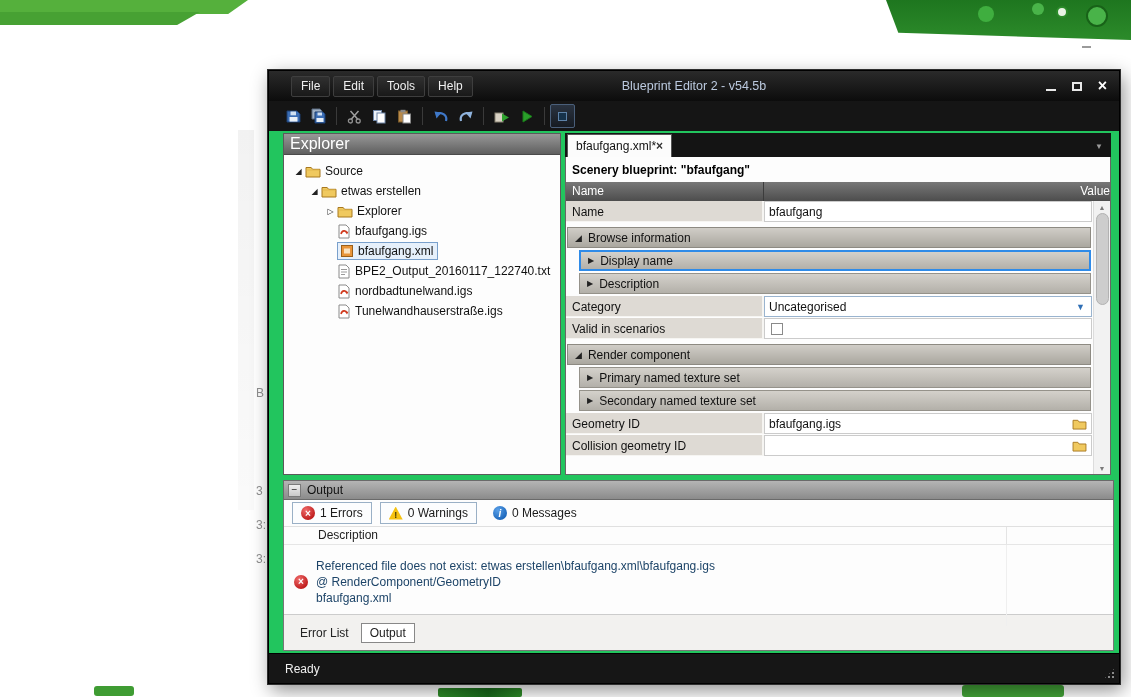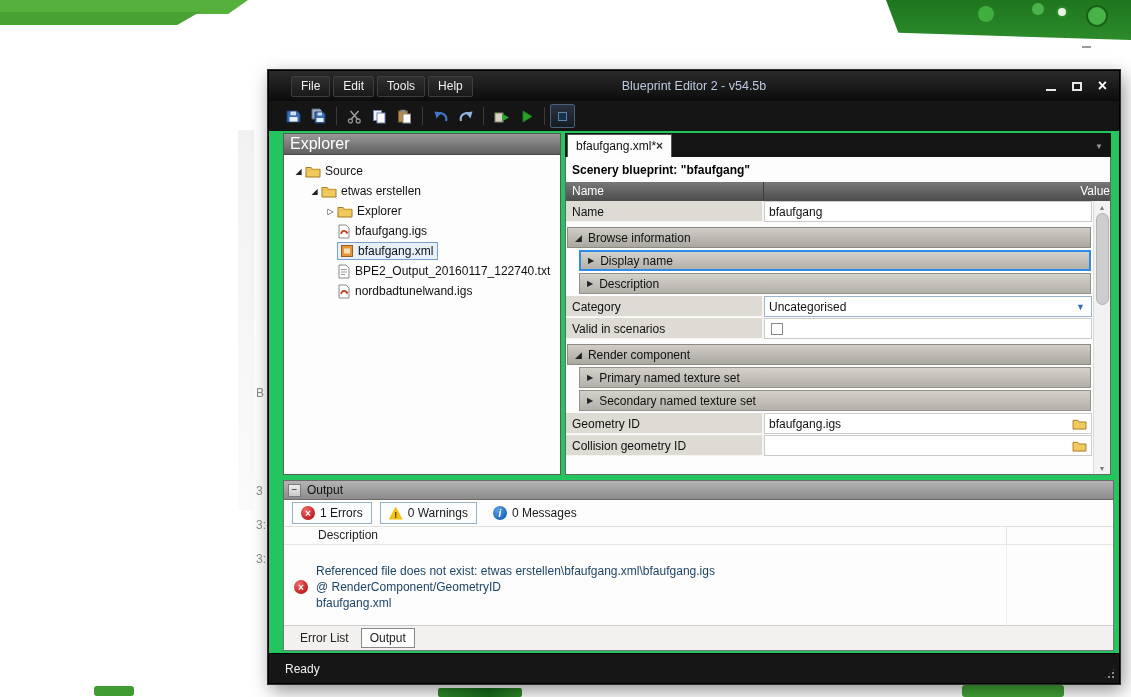--- a/index.html
+++ b/index.html
@@ -124,21 +124,21 @@
   .warnico { width:14px; height:13px; clip-path:polygon(50% 0,100% 100%,0 100%); background:#f5c211;
     color:#4a3a00; font-size:9px; font-weight:bold; display:flex; align-items:flex-end; justify-content:center; flex:none; }
   .infoico { width:14px; height:14px; border-radius:50%; background:radial-gradient(circle at 35% 30%,#5aa0e8,#1d68bd 72%);
     color:#fff; font-size:10px; font-weight:bold; font-style:italic; display:flex; align-items:center; justify-content:center; flex:none; }
   #odeschdr { height:18px; font-size:12px; color:#222; padding-left:34px; border-bottom:1px solid #e6e6e6;
     line-height:17px; position:relative; flex:none; }
   .coldiv { position:absolute; left:722px; top:0; bottom:0; width:1px; background:#e4e4e4; }
   #ocoldiv2 { position:absolute; left:722px; top:45px; bottom:24px; width:1px; background:#efefef; }
   #oerror { display:flex; align-items:center; gap:8px; padding:4px 0 0 10px; flex:1; }
   .oerrlines { font-size:12px; color:#1d4468; line-height:16px; }
-  #otabs { height:25px; display:flex; align-items:center; gap:4px; padding-left:8px; flex:none;
+  #otabs { height:36px; display:flex; align-items:center; gap:4px; padding-left:8px; flex:none;
     background:#f2f1ef; border-top:1px solid #ccc; }
   .otab { font-size:12px; color:#222; padding:2px 8px; }
   .otab.active { border:1px solid #888; background:#fff; }
 
   
   #statusbar { position:absolute; left:0; right:0; bottom:0; height:30px; background:#161616;
     border-top:1px solid #000; display:flex; align-items:center; color:#f0f0f0; font-size:12px; padding-left:16px; }
   #grip { position:absolute; right:3px; bottom:3px; width:13px; height:13px;
     background-image:radial-gradient(#8a8a8a 1px, transparent 1.4px); background-size:4px 4px;
     clip-path:polygon(100% 0,100% 100%,0 100%); }
@@ -318,20 +318,31 @@
       <div class="trow lvl2">
         <span class="exp"></span>
         <span class="ticon">
             <svg width="14" height="15" viewBox="0 0 14 15">
               <path d="M2 1 h7 l3 3 v10 h-10 z" fill="#fff" stroke="#8a8a8a"></path>
               <path d="M4 10 C5 6, 9 6, 10 9" fill="none" stroke="#d03a1e" stroke-width="1.6"></path>
               <polygon points="10,10.5 11.5,7.5 8.5,8.2" fill="#d03a1e"></polygon>
             </svg>
           </span>
         <span>nordbadtunelwand.igs</span>
+      </div>
+      <div class="trow lvl2">
+        <span class="exp"></span>
+        <span class="ticon">
+            <svg width="14" height="15" viewBox="0 0 14 15">
+              <path d="M2 1 h7 l3 3 v10 h-10 z" fill="#fff" stroke="#8a8a8a"></path>
+              <path d="M4 10 C5 6, 9 6, 10 9" fill="none" stroke="#d03a1e" stroke-width="1.6"></path>
+              <polygon points="10,10.5 11.5,7.5 8.5,8.2" fill="#d03a1e"></polygon>
+            </svg>
+          </span>
+        <span>Tunelwandhauserstraße.igs</span>
       </div>
     </div>
   </div>
 
   <div id="editor">
     <div id="tabstrip">
       <div id="tab-active">
         <span>bfaufgang.xml*</span>
         <span class="tabclose">×</span>
       </div>

